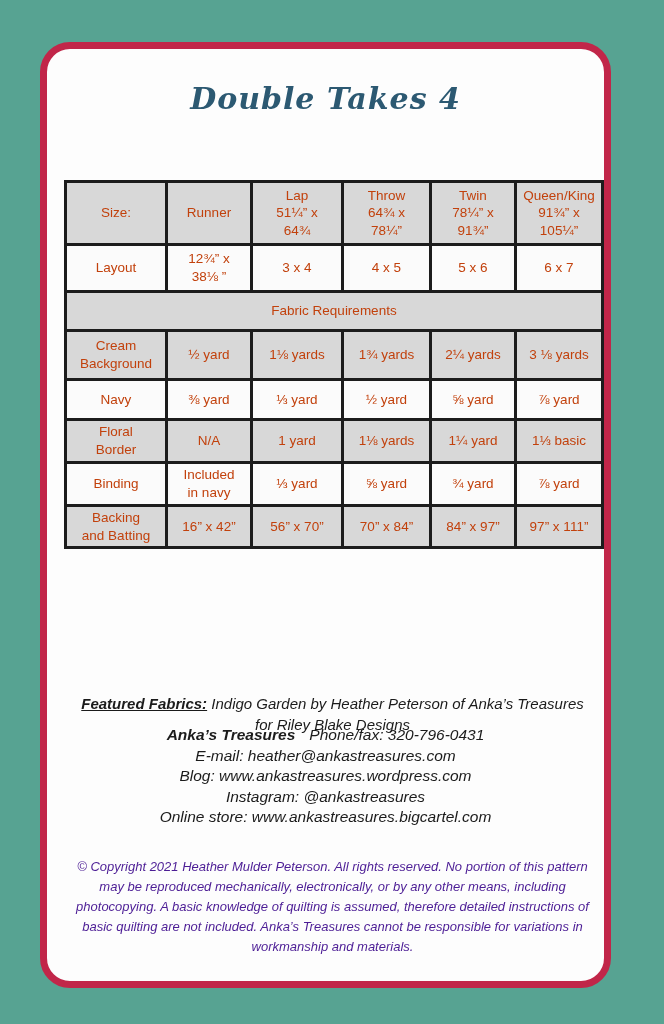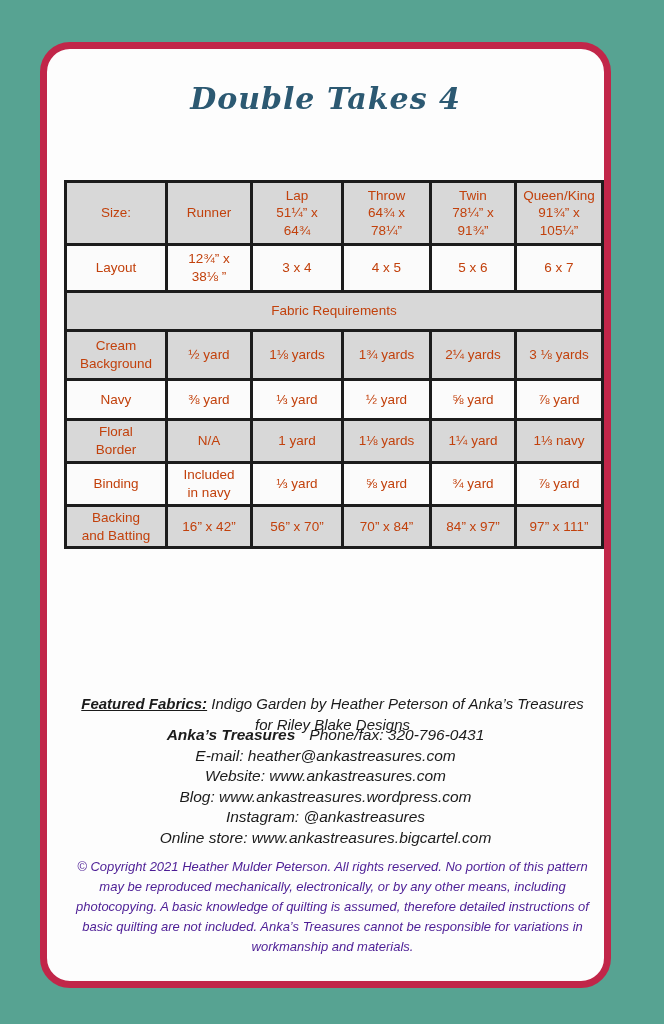--- a/index.html
+++ b/index.html
@@ -133,21 +133,21 @@
         <td>⅝ yard</td>
         <td>⅞ yard</td>
       </tr>
       <tr class="r6 shaded">
         <td>Floral
 Border</td>
         <td>N/A</td>
         <td>1 yard</td>
         <td>1⅛ yards</td>
         <td>1¼ yard</td>
-        <td>1⅓ navy</td>
+        <td>1⅓ basic</td>
       </tr>
       <tr class="r7">
         <td>Binding</td>
         <td>Included
 in navy</td>
         <td>⅓ yard</td>
         <td>⅝ yard</td>
         <td>¾ yard</td>
         <td>⅞ yard</td>
       </tr>
@@ -168,23 +168,20 @@
   </div>
 
   <div class="contact">
     <div>
       <span class="name">Anka’s Treasures</span><span>Phone/fax:  320-796-0431</span>
     </div>
     <div>
       <span class="clabel">E-mail:</span><span> heather@ankastreasures.com</span>
     </div>
     <div>
-      <span class="clabel">Website:</span><span> www.ankastreasures.com</span>
-    </div>
-    <div>
       <span class="clabel">Blog:</span><span> www.ankastreasures.wordpress.com</span>
     </div>
     <div>
       <span class="clabel">Instagram:</span><span> @ankastreasures</span>
     </div>
     <div>
       <span class="clabel">Online store:</span><span> www.ankastreasures.bigcartel.com</span>
     </div>
   </div>
 

